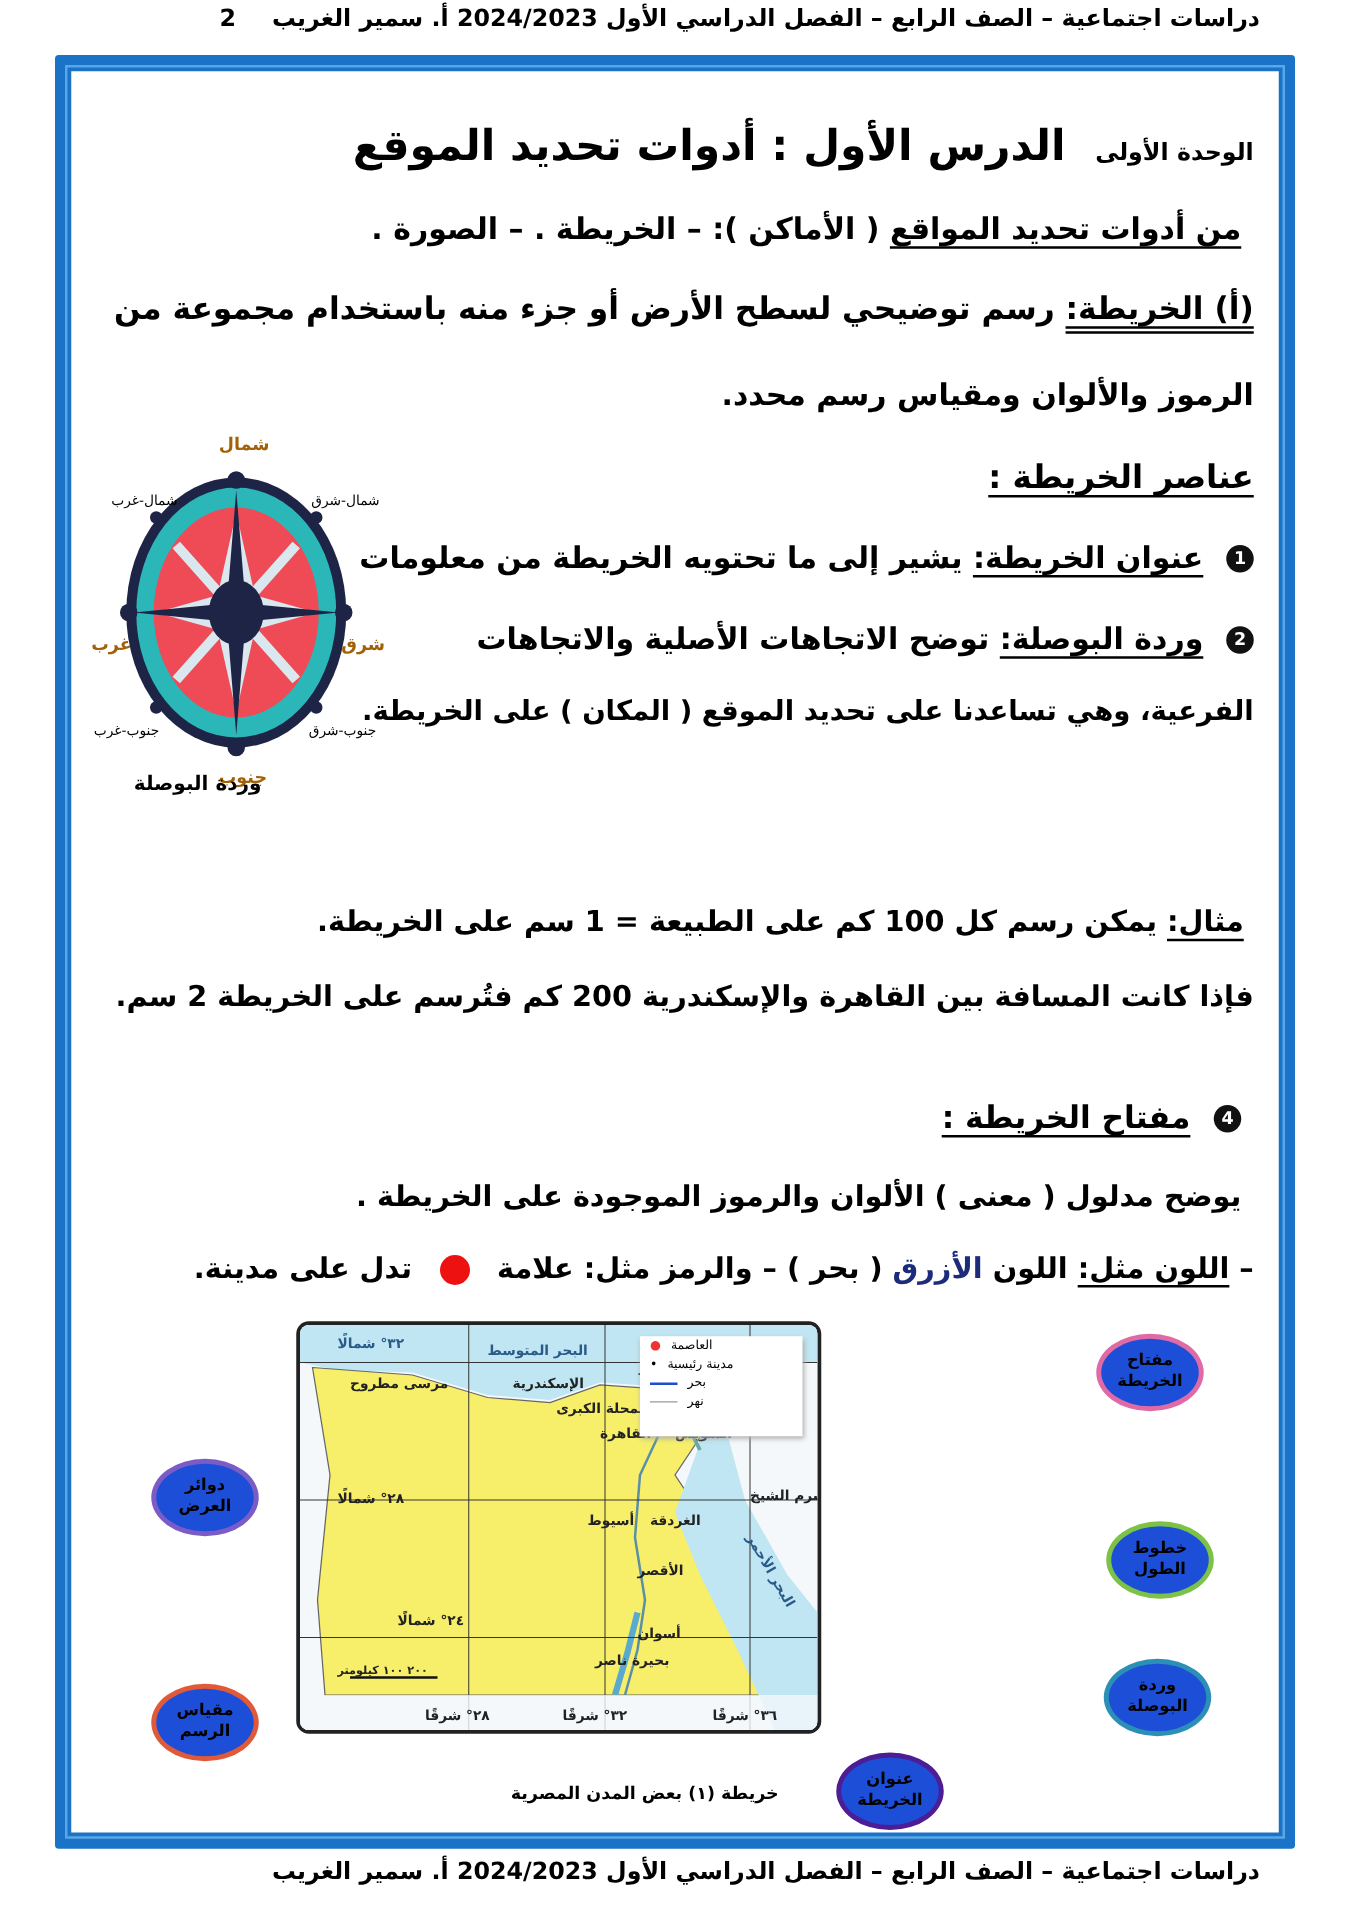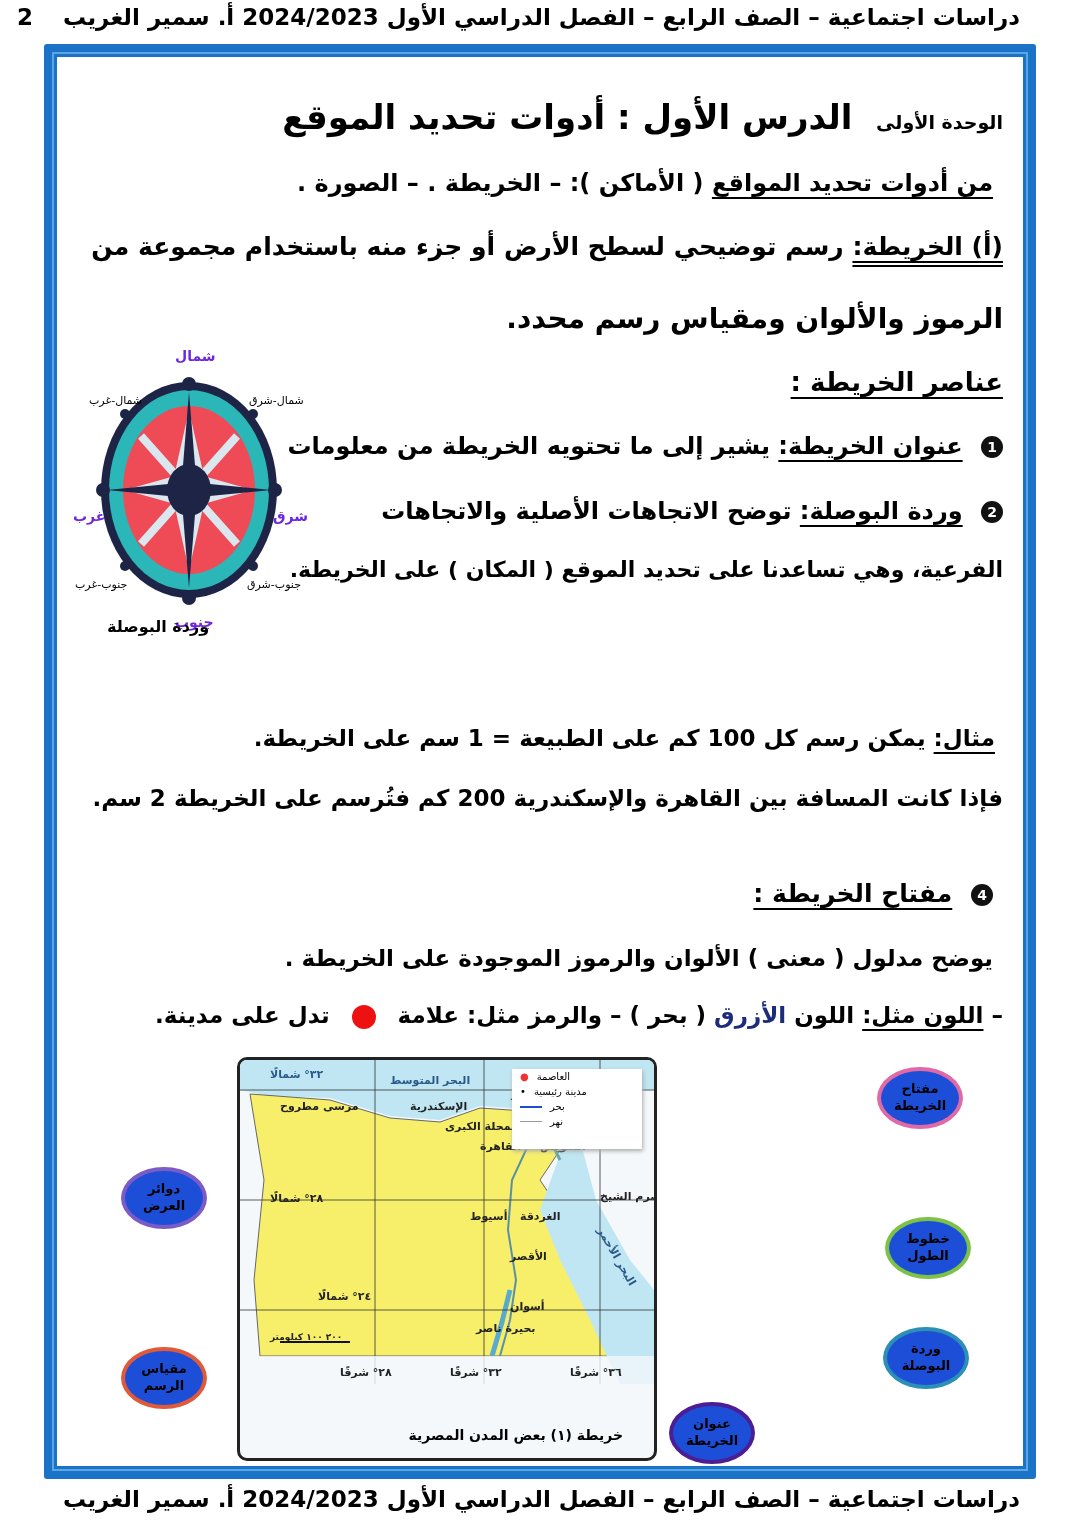--- a/index.html
+++ b/index.html
@@ -1,44 +1,44 @@
 <!DOCTYPE html>
 <html><head>
 <meta charset="utf-8">
 <style>
   * { box-sizing: border-box; margin: 0; padding: 0; }
   html, body { width: 1080px; height: 1527px; background: #ffffff; overflow: hidden; }
   body { position: relative; font-family: "DejaVu Sans", "Liberation Sans", sans-serif; color: #000; direction: rtl; }
 
-  .hdr, .ftr { position: absolute; left: 60px; right: 60px; font-weight: bold; font-size: 23px; text-align: right; white-space: nowrap; }
+  .hdr, .ftr { position: absolute; left: 60px; right: 72px; font-weight: bold; font-size: 19px; text-align: right; white-space: nowrap; }
   .hdr { top: 4px; }
   .ftr { top: 1486px; }
   .hdr .pg { margin-right: 22px; }
 
   .frame { position: absolute; left: 44px; top: 44px; width: 992px; height: 1435px;
            border: 13px solid #1a73c7; border-radius: 3px; background: #fff; }
   .frame:before { content: ""; position: absolute; inset: -5px; border: 2px solid #5aa6e6; pointer-events: none; }
 
   .txt { position: absolute; right: 20px; font-weight: bold; white-space: nowrap; text-align: right; }
   .u { text-decoration: underline; text-underline-offset: 6px; }
   .uu { text-decoration: underline double; text-underline-offset: 6px; }
 
   .num { display: inline-block; width: 22px; height: 22px; border-radius: 50%; background: #111; color: #fff;
          font-size: 14px; line-height: 22px; text-align: center; margin-left: 10px; vertical-align: middle; }
   .blue { color: #1d2c7a; }
   .dot { display: inline-block; width: 24px; height: 24px; border-radius: 50%; background: #ee1111; vertical-align: middle; margin: 0 14px; }
 
   
   .compass { position: absolute; left: 22px; top: 295px; width: 220px; height: 270px; }
   .cl { position: absolute; font-size: 11px; white-space: nowrap; }
-  .cl.main { color: #6d28d9; font-weight: bold; font-size: 14px; }
+  .cl.main { color: #a16207; font-weight: bold; font-size: 14px; }
   .compass-cap { position: absolute; left: 50px; top: 560px; font-size: 16px; font-weight: bold; }
 
   
-  .map { position: absolute; left: 180px; top: 1000px; width: 420px; height: 404px; border: 3px solid #222; border-radius: 10px;
+  .map { position: absolute; left: 180px; top: 1000px; width: 420px; height: 330px; border: 3px solid #222; border-radius: 10px;
          background: #f4f8fb; overflow: hidden; }
   .maplabel { position: absolute; font-size: 11px; font-weight: bold; color: #222; white-space: nowrap; }
   .callout { position: absolute; width: 86px; height: 62px; border-radius: 50%; background: #1d4ed8; font-weight: bold;
              font-size: 13px; text-align: center; display: flex; align-items: center; justify-content: center; line-height: 1.3; }
   .legend { position: absolute; left: 455px; top: 1012px; width: 130px; height: 80px; background: #fff; box-shadow: 1px 2px 4px #aaa; }
   .legend div { font-size: 10px; display: flex; justify-content: flex-end; align-items: center; gap: 8px; padding: 2px 8px; }
 </style>
 </head>
 <body>
 
@@ -56,21 +56,21 @@
 
   <div class="txt" style="top:40px;">
     <span style="font-size:19px;">الوحدة الأولى</span>
     <span style="font-size:34px; margin-right:18px;">الدرس الأول : أدوات تحديد الموقع</span>
   </div>
 
   <div class="txt" style="top:175px; font-size:25px;">
     <span class="uu">(أ) الخريطة:</span>
     <span>رسم توضيحي لسطح الأرض أو جزء منه باستخدام مجموعة من</span>
   </div>
-  <div class="txt" style="top:245px; font-size:28px;">الرموز والألوان ومقياس رسم محدد.</div>
+  <div class="txt" style="top:245px; font-size:24px;">الرموز والألوان ومقياس رسم محدد.</div>
 
   <div class="txt u" style="top:310px; font-size:26px;">عناصر الخريطة :</div>
 
   <div class="txt" style="top:375px; font-size:24px;">
     <span class="num">1</span>
     <span class="u">عنوان الخريطة:</span>
     <span>يشير إلى ما تحتويه الخريطة من معلومات</span>
   </div>
 
   <div class="txt" style="top:440px; font-size:24px;">

